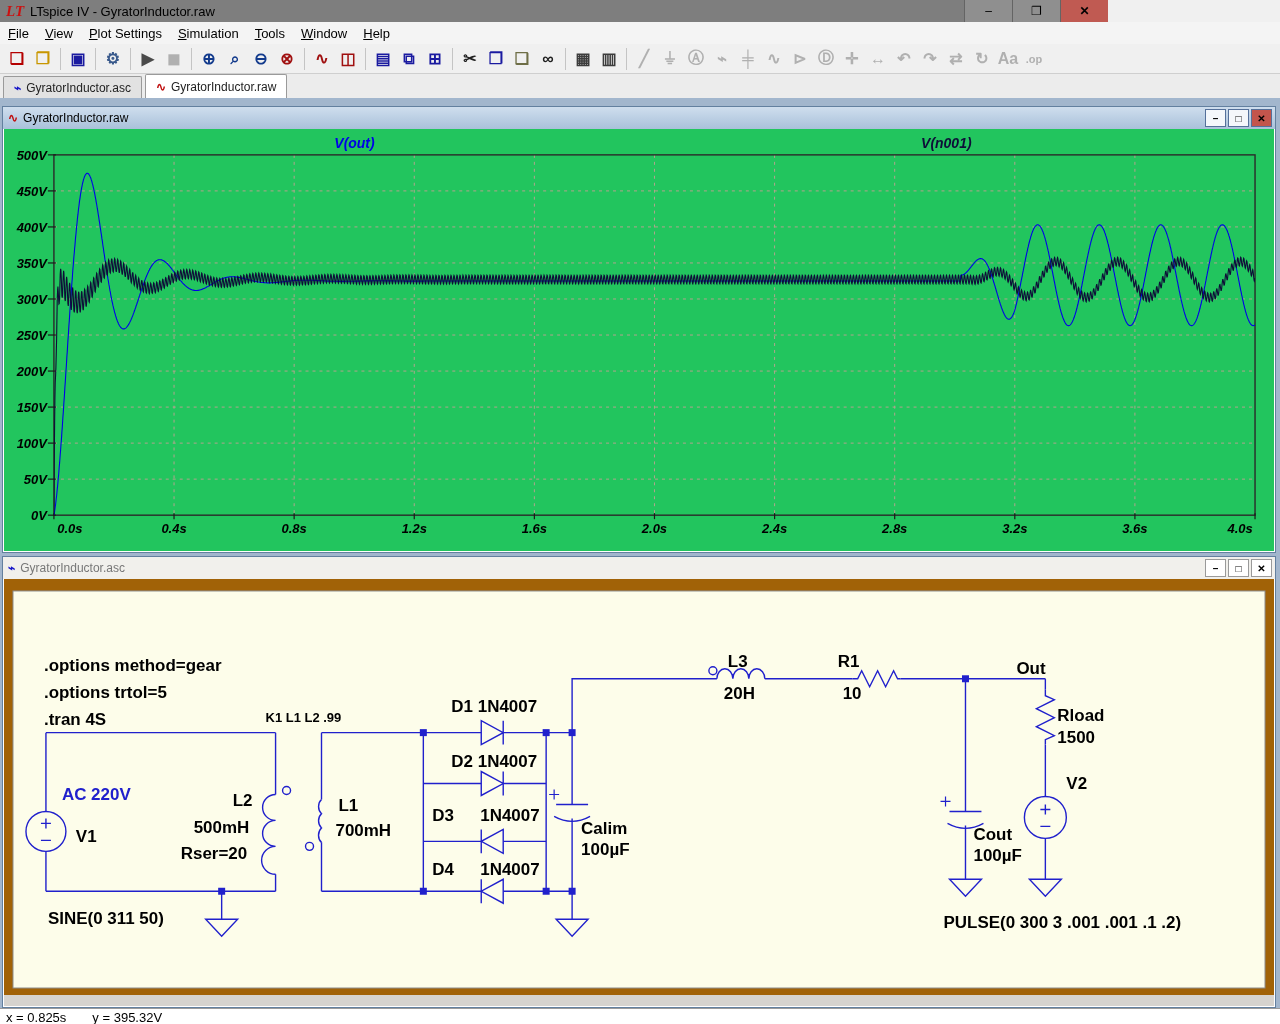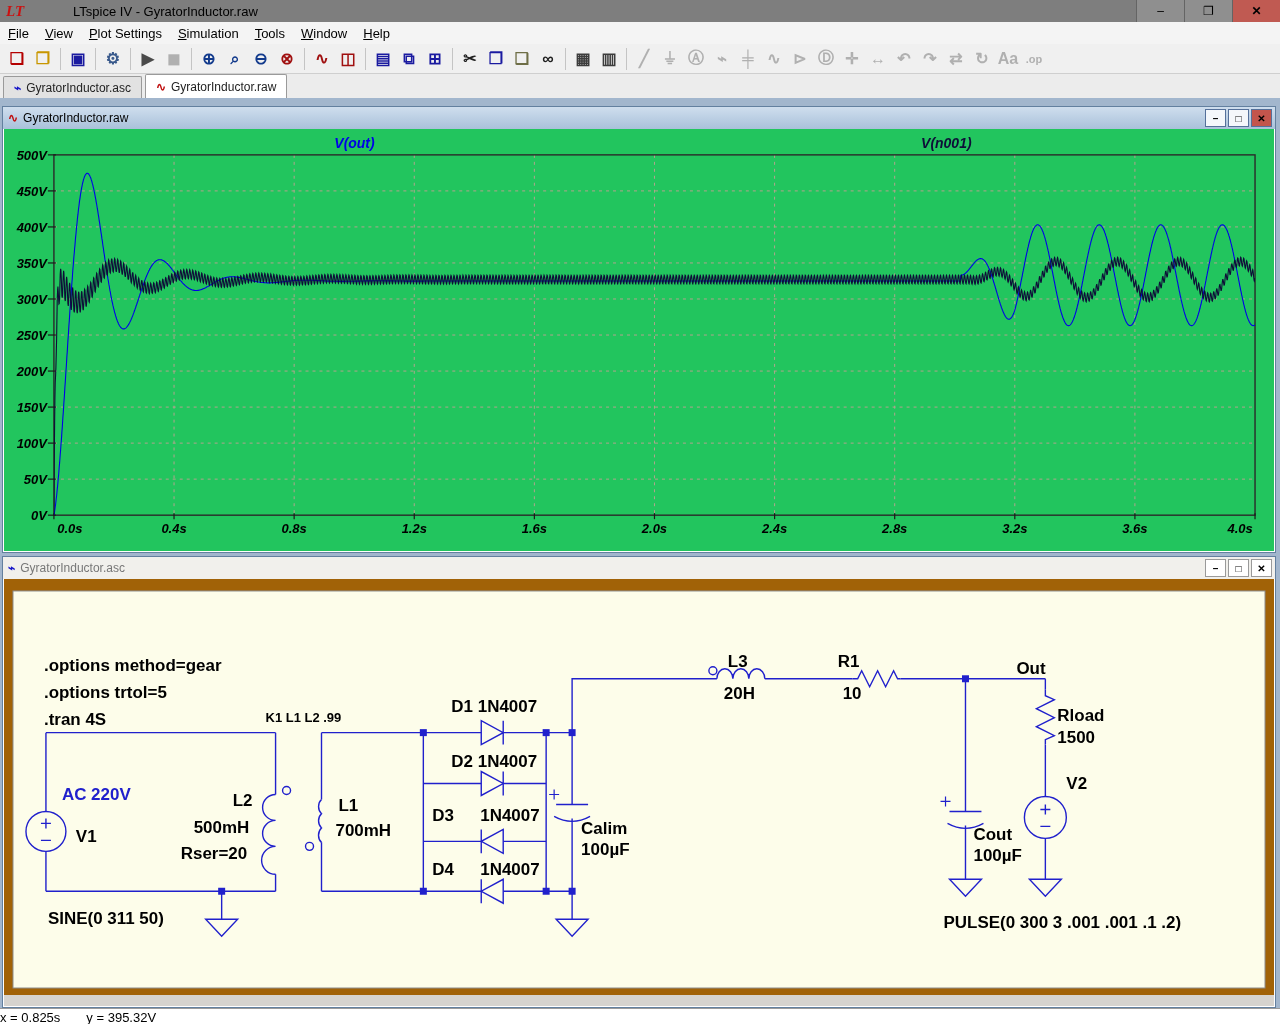--- a/index.html
+++ b/index.html
@@ -1,23 +1,23 @@
 <!DOCTYPE html>
 <html><head>
 <meta charset="utf-8">
 <style>
   html,body{margin:0;padding:0;}
   body{width:1280px;height:1024px;position:relative;overflow:hidden;
        font-family:"Liberation Sans",sans-serif;background:#f0f0f0;}
   
-  .titlebar{position:absolute;left:0;top:0;width:1280px;height:22px;background:#7e7e7e;
+  .titlebar{position:absolute;left:0;top:0;width:1108px;height:22px;background:#7e7e7e;
             display:flex;align-items:center;}
   .lt-logo{font-family:"Liberation Serif",serif;font-style:italic;font-weight:bold;
            color:#cc1111;font-size:15px;margin:0 6px 0 6px;}
-  .title-text{font-size:13px;color:#000;margin-left:43px;}
+  .title-text{font-size:13px;color:#000;}
   .win-btns{margin-left:auto;display:flex;height:22px;}
   .wbtn{width:47px;height:22px;display:flex;align-items:center;justify-content:center;
         font-size:12px;color:#000;background:#8f8f8f;border-left:1px solid #646464;}
   .wbtn.close{background:#c05a52;font-weight:bold;}
   
   .menubar{position:absolute;left:0;top:22px;width:1280px;height:22px;background:#f4f4f4;
            display:flex;align-items:center;border-bottom:1px solid #d9d9d9;}
   .mi{font-size:13px;color:#000;padding:0 8px;}
   .mi::first-letter{text-decoration:underline;}
   
@@ -49,21 +49,21 @@
         font-size:10px;font-weight:bold;background:#f4f7fb;border:1px solid #55709a;color:#000;}
   .cbtn.closeA{background:#c3554c;}
   .childbar.inactive .cbtn{border-color:#9a9a9a;background:#fff;}
   .wavebody{position:absolute;left:1px;top:22px;right:1px;bottom:1px;background:#22c55e;font-style:italic;}
   .schbody{position:absolute;left:1px;top:22px;right:1px;bottom:12px;background:#a16207;}
   .schframe{position:absolute;left:1px;bottom:1px;right:1px;height:11px;background:#d6d3ce;}
   svg text{font-family:"Liberation Sans",sans-serif;}
   
   .statusbar{position:absolute;left:0;top:1008px;width:1280px;height:16px;background:#ffffff;
              border-top:1px solid #9a9a9a;display:flex;align-items:center;font-size:13px;color:#000;}
-  .statusbar span{}
+  .statusbar span{margin-left:6px;}
   .statusbar span+span{margin-left:26px;}
 </style>
 </head>
 <body>
 
 <div class="titlebar">
   <span class="lt-logo">LT</span>
   <span class="title-text">LTspice IV - GyratorInductor.raw</span>
   <div class="win-btns">
     <div class="wbtn">–</div>

